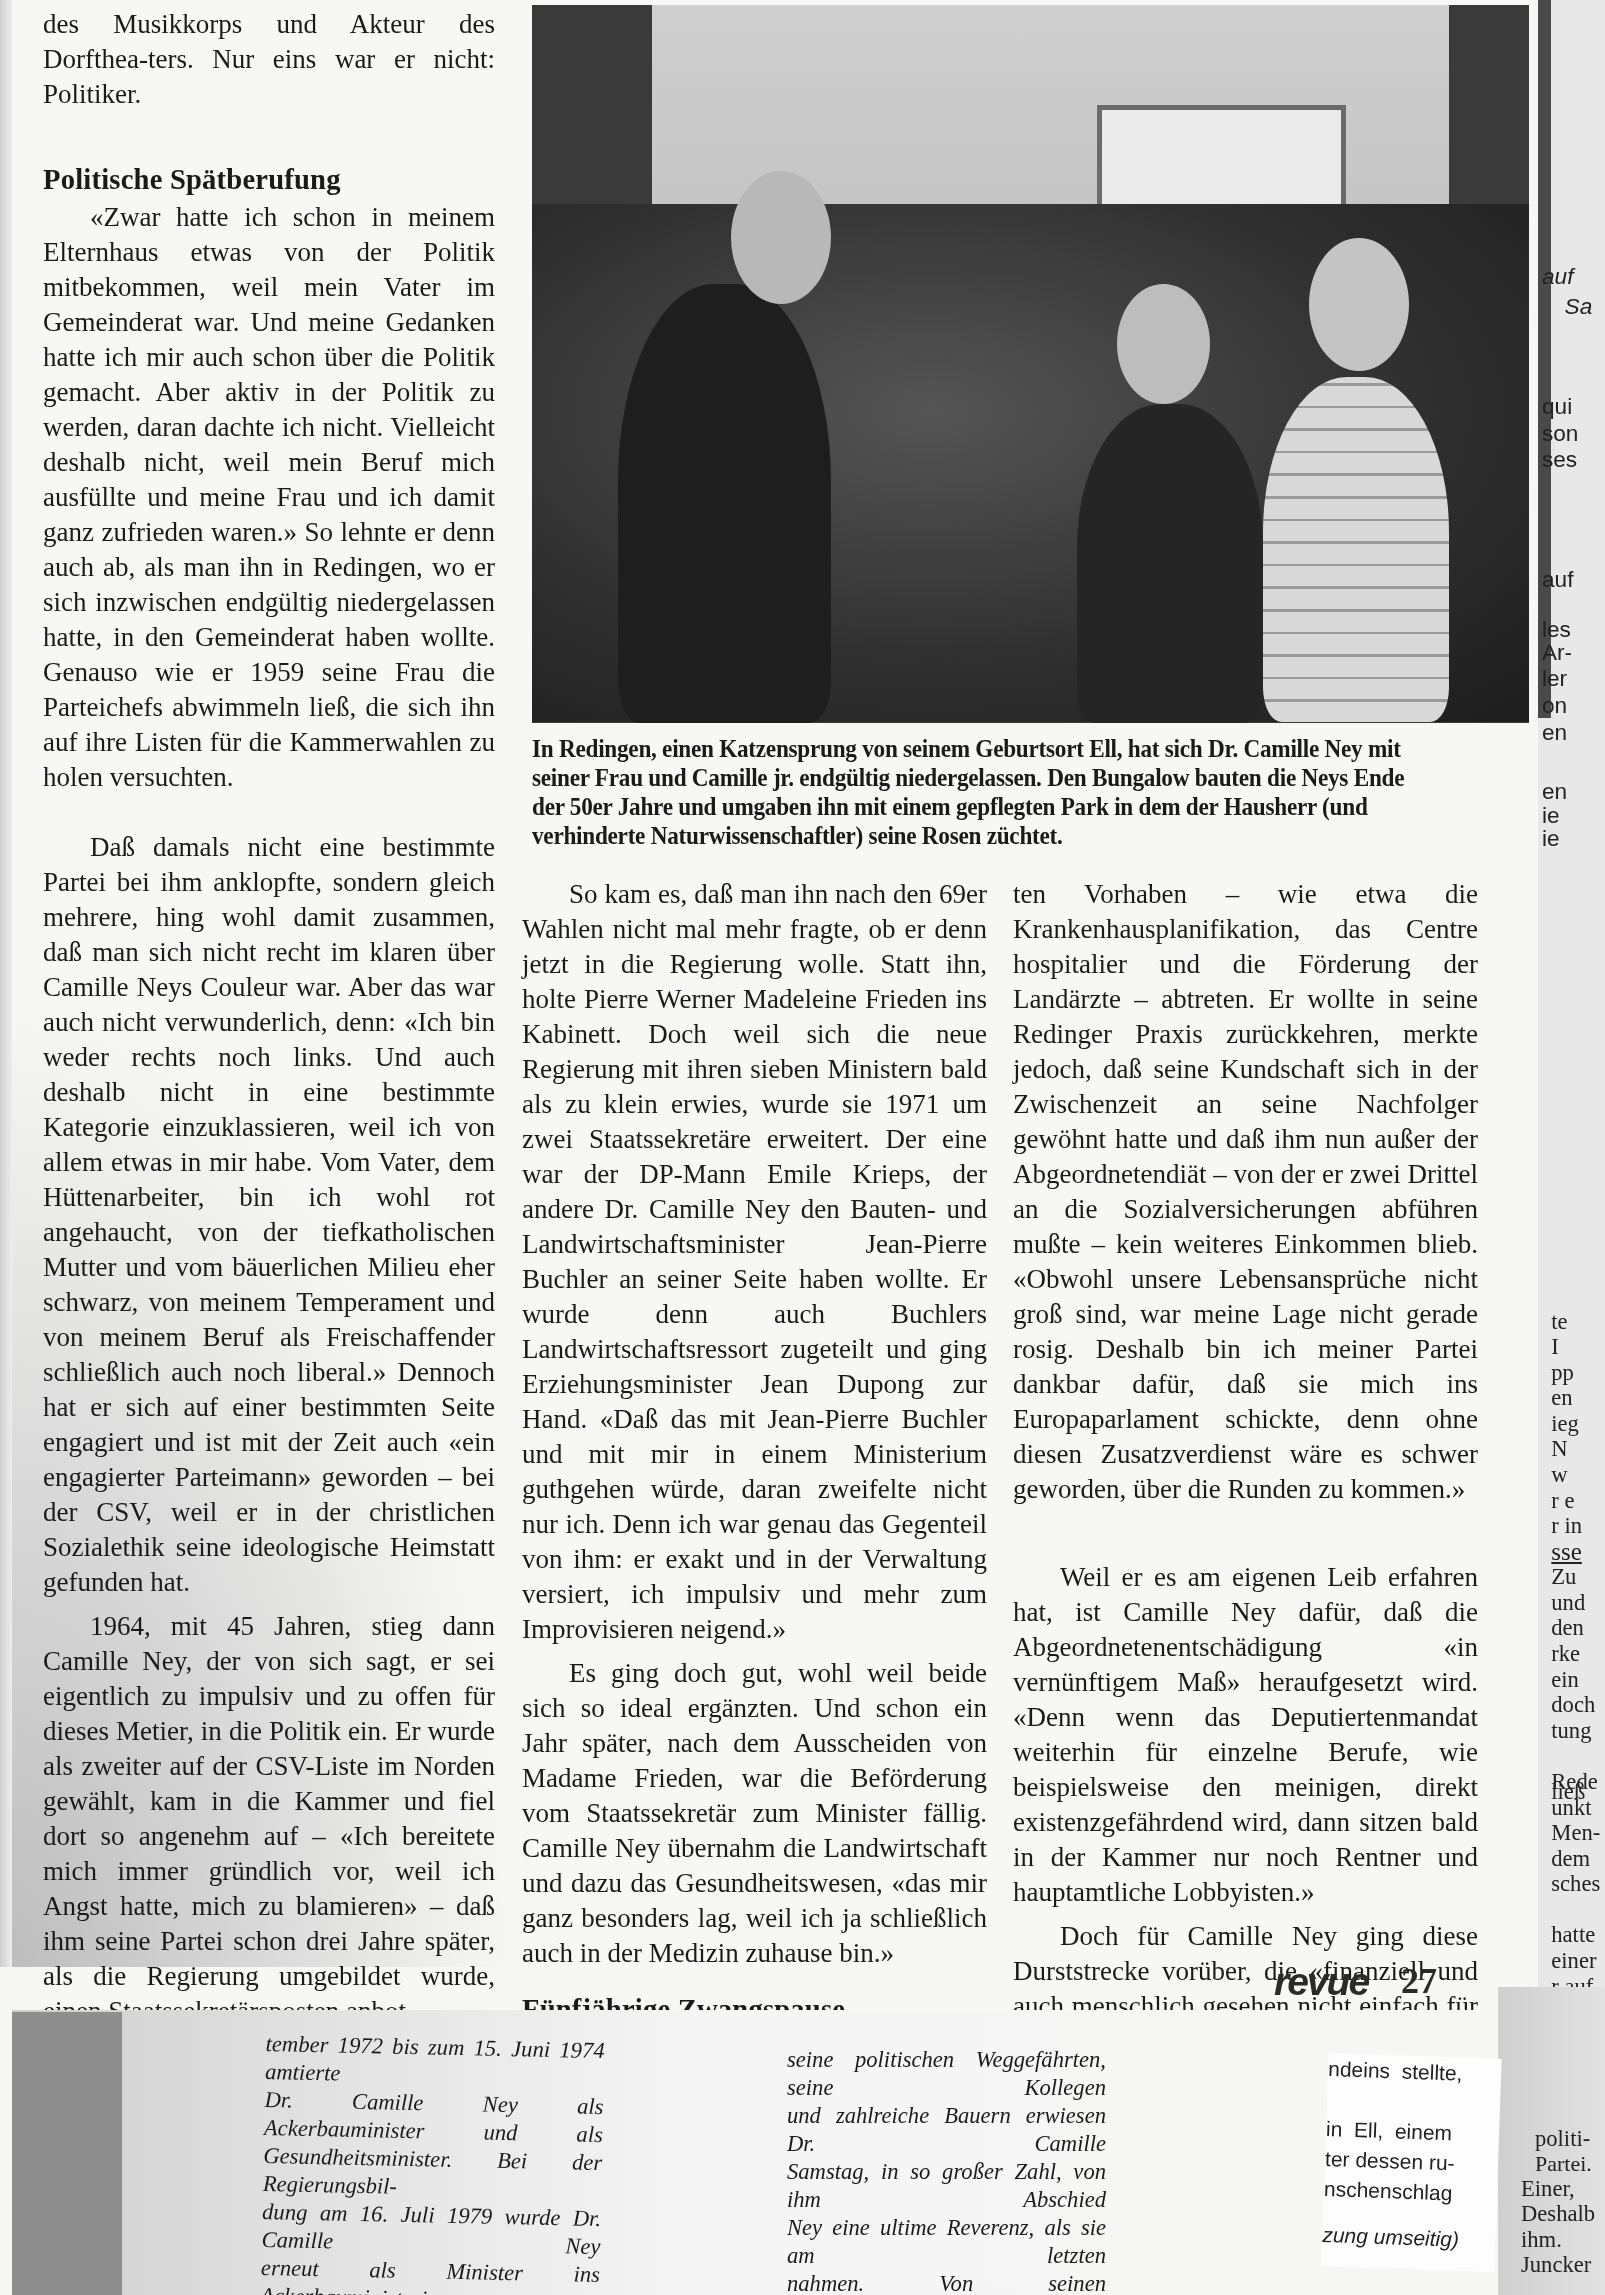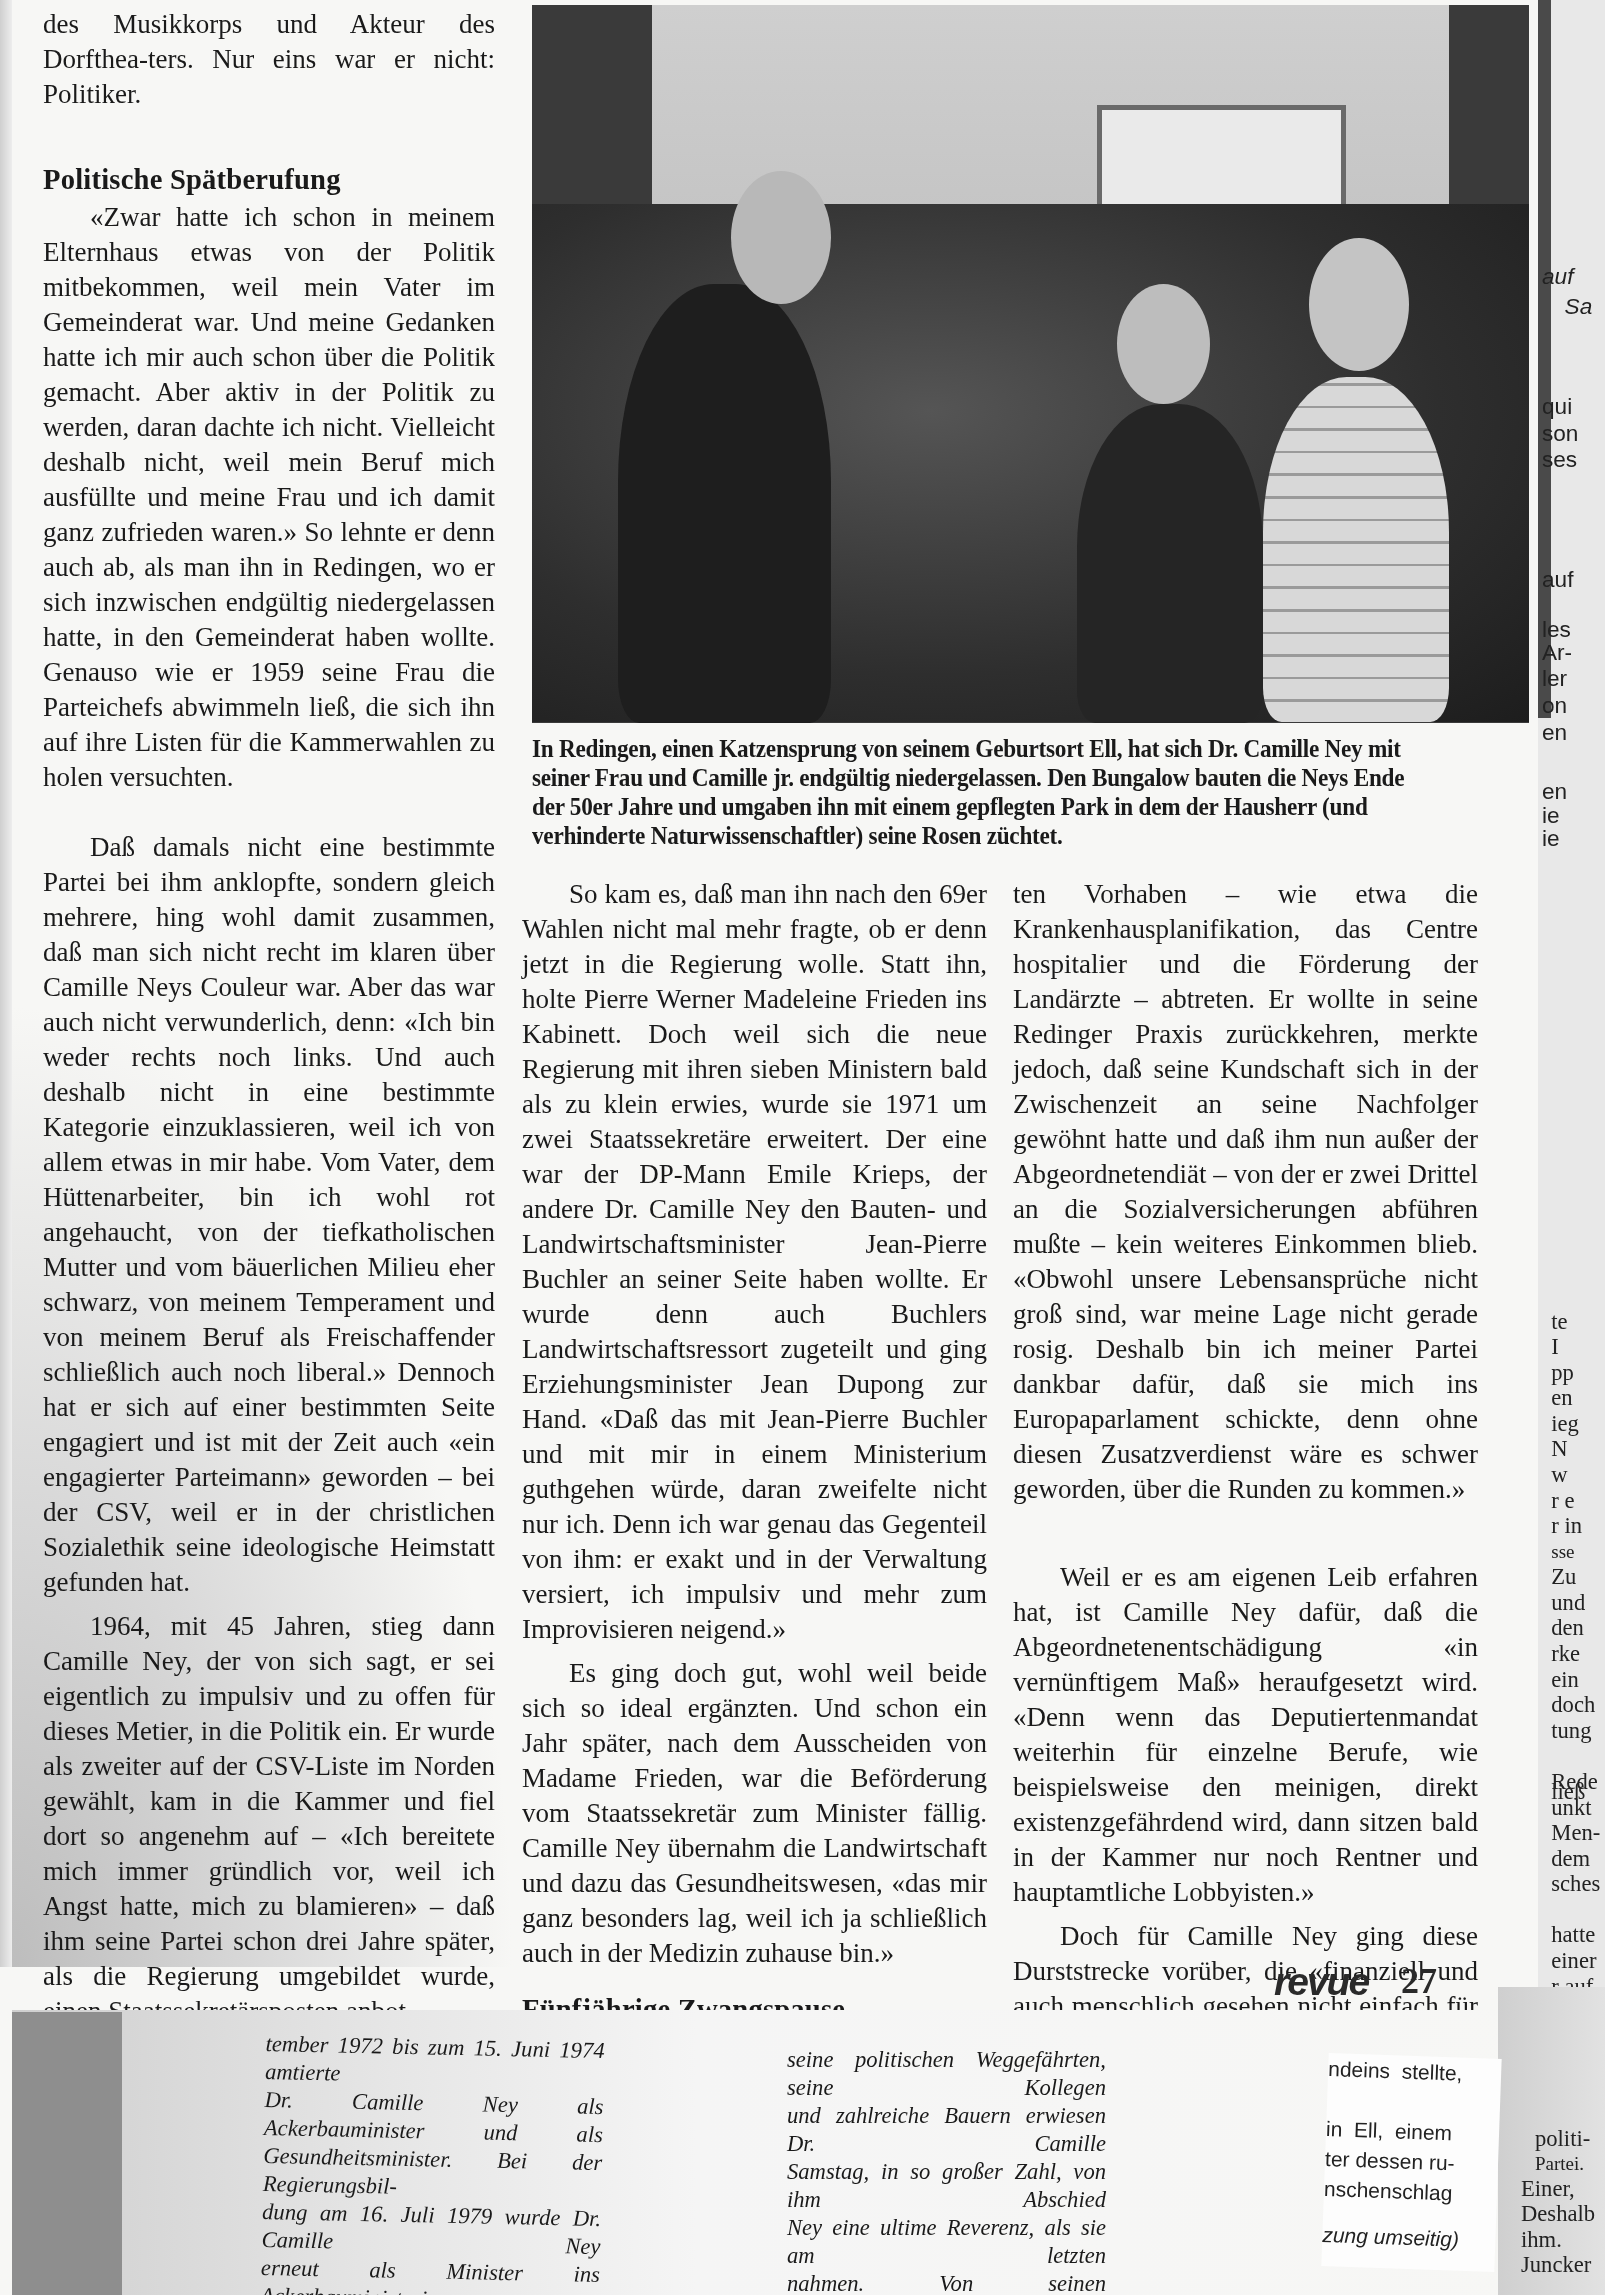--- a/index.html
+++ b/index.html
@@ -183,21 +183,21 @@
     <div class="frag sans" style="left: 4px; top: 824px;">ie</div>
     <div class="frag serif" style="left: 13.3px; top: 1306px; font-size: 22.6px;">te</div>
     <div class="frag serif" style="left: 13.3px; top: 1331px; font-size: 22.6px;">I</div>
     <div class="frag serif" style="left: 13.3px; top: 1357px; font-size: 22.6px;">pp</div>
     <div class="frag serif" style="left: 13.3px; top: 1382px; font-size: 22.6px;">en</div>
     <div class="frag serif" style="left: 13.3px; top: 1408px; font-size: 22.6px;">ieg</div>
     <div class="frag serif" style="left: 13.3px; top: 1433px; font-size: 22.6px;">N</div>
     <div class="frag serif" style="left: 13.3px; top: 1459px; font-size: 22.6px;">w</div>
     <div class="frag serif" style="left: 13.3px; top: 1485px; font-size: 22.6px;">r e</div>
     <div class="frag serif" style="left: 13.3px; top: 1510px; font-size: 22.6px;">r in</div>
-    <div class="frag serif" style="left: 13.3px; top: 1536px; font-size: 19px;">sse</div>
+    <div class="frag serif" style="left: 13.3px; top: 1536px; font-size: 25px; text-decoration: underline;">sse</div>
     <div class="frag serif" style="left: 13.3px; top: 1561px; font-size: 22.6px;">Zu</div>
     <div class="frag serif" style="left: 13.3px; top: 1587px; font-size: 22.6px;">und</div>
     <div class="frag serif" style="left: 13.3px; top: 1612px; font-size: 22.6px;">den</div>
     <div class="frag serif" style="left: 13.3px; top: 1638px; font-size: 22.6px;">rke</div>
     <div class="frag serif" style="left: 13.3px; top: 1664px; font-size: 22.6px;">ein</div>
     <div class="frag serif" style="left: 13.3px; top: 1689px; font-size: 22.6px;">doch</div>
     <div class="frag serif" style="left: 13.3px; top: 1715px; font-size: 22.6px;">tung</div>
     <div class="frag serif" style="left: 13.3px; top: 1740px; font-size: 22.6px; margin-top: 36px;">ließ</div>
     <div class="frag serif" style="left: 13.3px; top: 1766px; font-size: 22.6px;">Rede</div>
     <div class="frag serif" style="left: 13.3px; top: 1792px; font-size: 22.6px;">unkt</div>
@@ -225,21 +225,21 @@
     <span class="ln">seine politischen Weggefährten, seine Kollegen</span>
     <span class="ln">und zahlreiche Bauern erwiesen Dr. Camille</span>
     <span class="ln">Samstag, in so großer Zahl, von ihm Abschied</span>
     <span class="ln">Ney eine ultime Reverenz, als sie am letzten</span>
     <span class="ln">nahmen. Von seinen agrarpolitischen Idealen</span>
   </div>
 
 <div class="far-right"></div>
 <div id="rs-lower">
     <div class="frag serif" style="left: 1535px; top: 2123px; font-size: 22.6px;">politi-</div>
-    <div class="frag serif" style="left: 1535px; top: 2148px; font-size: 19px;">Partei.</div>
+    <div class="frag serif" style="left: 1535px; top: 2148px; font-size: 22px;">Partei.</div>
     <div class="frag serif" style="left: 1521px; top: 2173px; font-size: 22.6px;">Einer,</div>
     <div class="frag serif" style="left: 1521px; top: 2198px; font-size: 22.6px;">Deshalb</div>
     <div class="frag serif" style="left: 1521px; top: 2224px; font-size: 22.6px;">ihm.</div>
     <div class="frag serif" style="left: 1521px; top: 2249px; font-size: 22.6px;">Juncker</div>
   </div>
 
 <div class="clip-card">
     <div class="frag" style="left: 0px; top: 3.3px;">ndeins  stellte,</div>
     <div class="frag" style="left: 0px; top: 63px;">in  Ell,  einem</div>
     <div class="frag" style="left: 0px; top: 93px;">ter dessen ru-</div>

